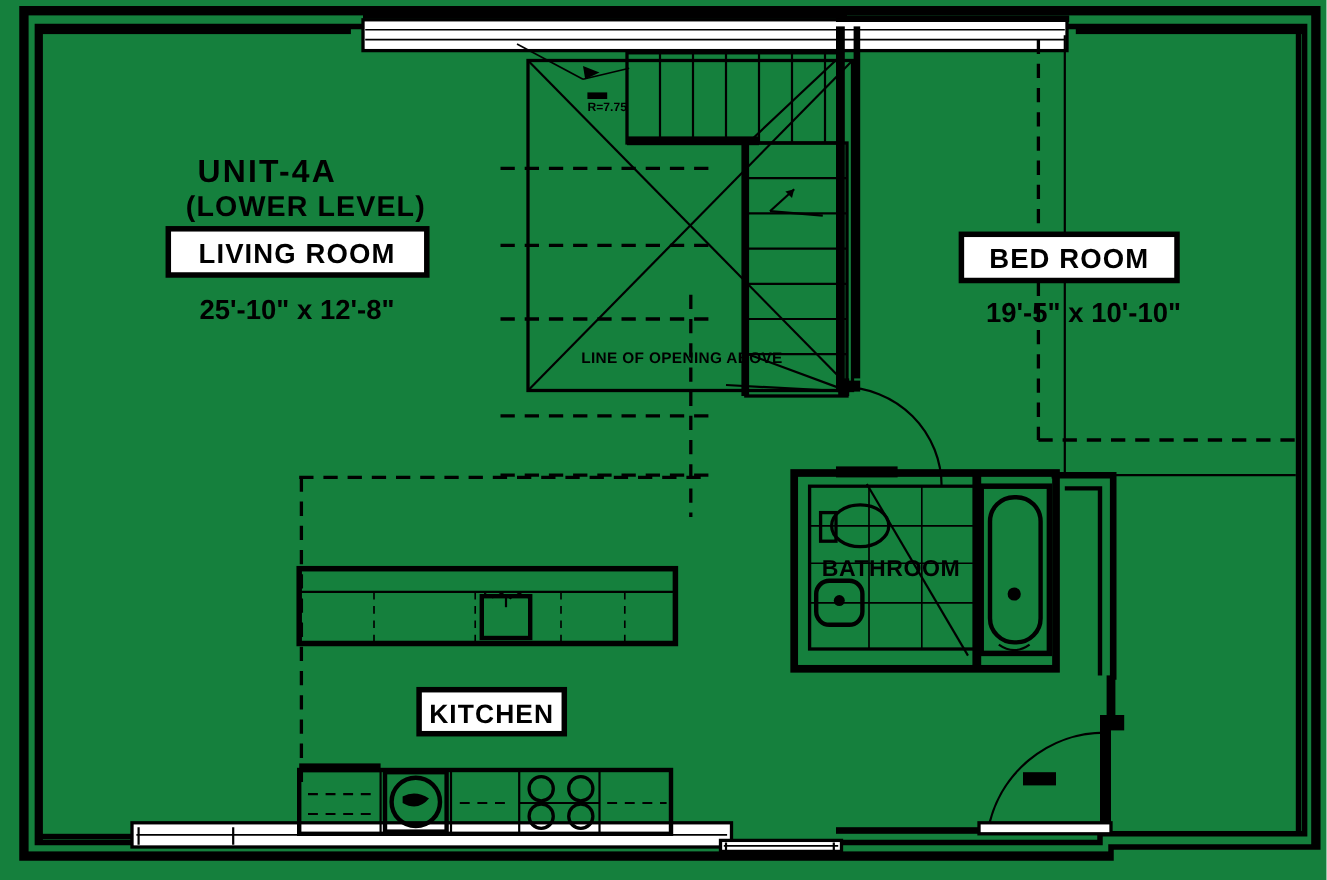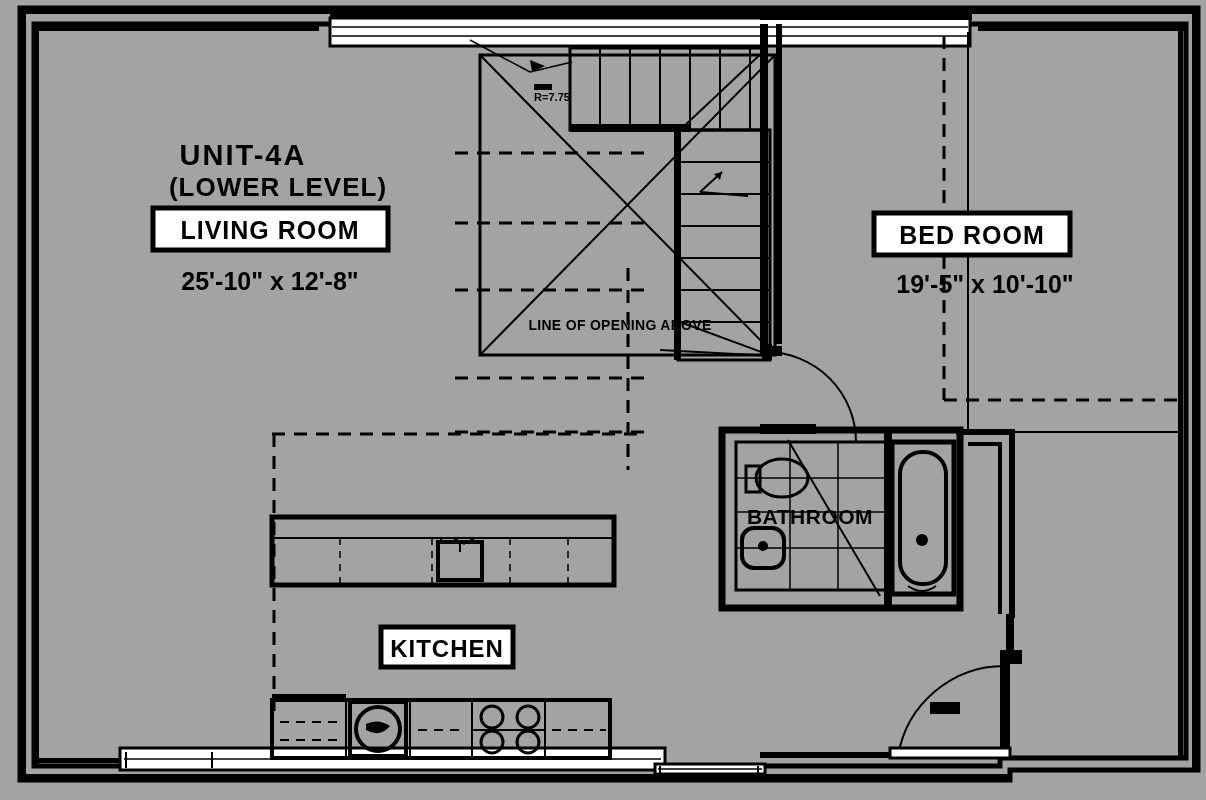--- a/index.html
+++ b/index.html
@@ -7,21 +7,21 @@
     padding: 0;
     background: #ffffff;
   }
   body {
     font-family: "Liberation Sans", sans-serif;
   }
   #plan-root {
     position: relative;
     width: 1206px;
     height: 800px;
-    background: #a3a3a3;
+    background: #15803d;
     overflow: hidden;
   }
   #plan-svg {
     position: absolute;
     left: 0;
     top: 0;
     width: 1206px;
     height: 800px;
   }
   .room-label-text {

